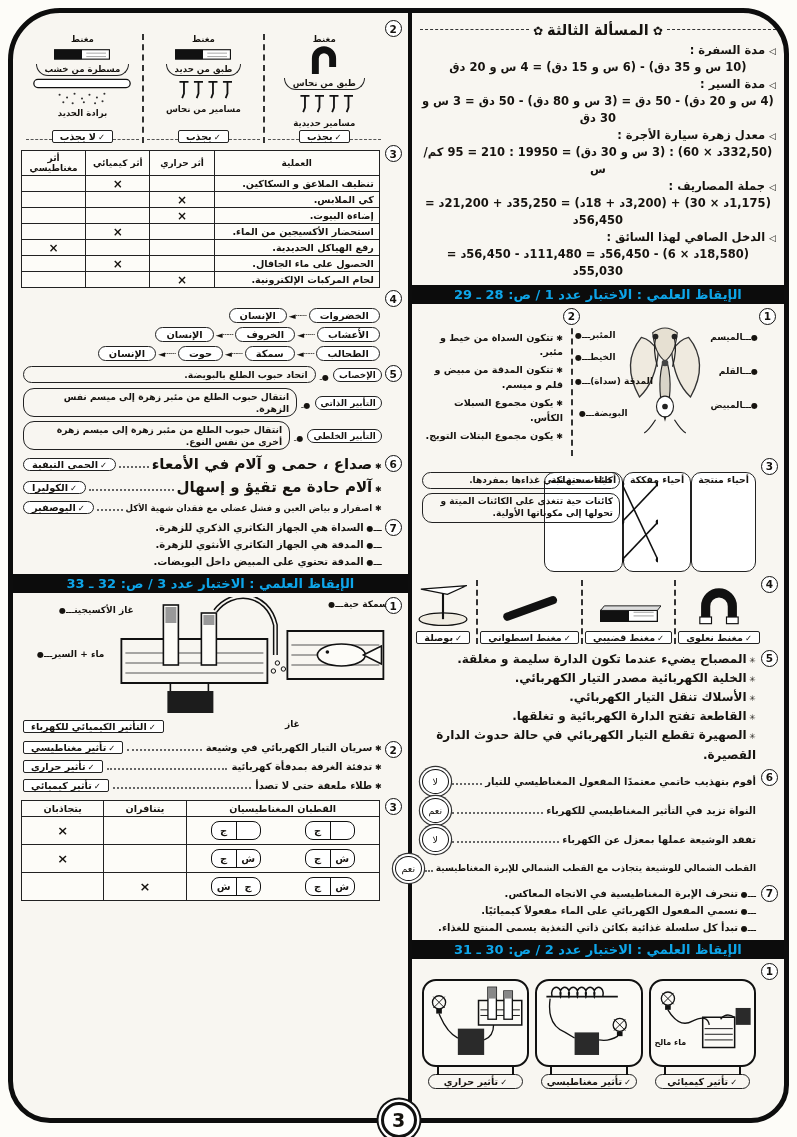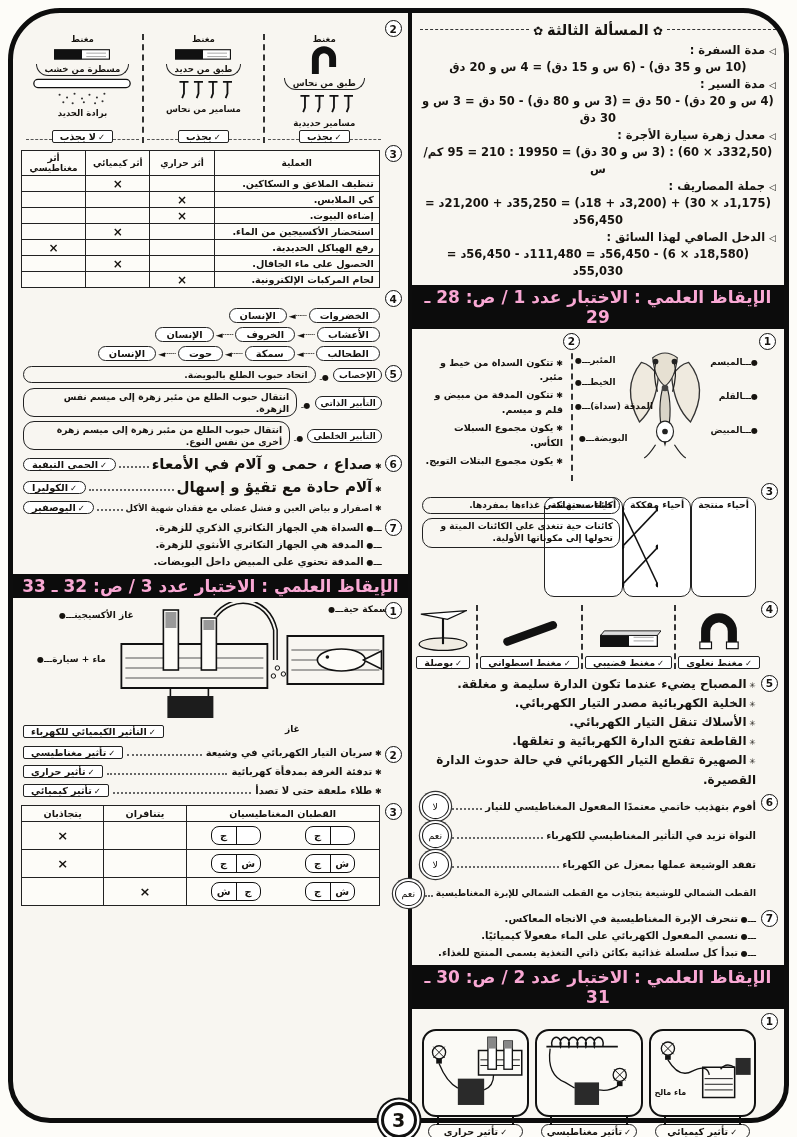--- a/index.html
+++ b/index.html
@@ -4,21 +4,21 @@
 <style>
   *{box-sizing:border-box;margin:0;padding:0}
   html,body{margin:0}
   body{width:797px;height:1137px;background:#fdfcf8;font-family:"DejaVu Sans",sans-serif;color:#16130f;direction:rtl;overflow:hidden}
   .page{position:relative;width:797px;height:1137px}
   .frame{position:absolute;top:8px;right:8px;left:8px;bottom:14px;border:5px solid #0d0d0d;border-radius:52px 46px 38px 42px;background:#f8f6f1}
   .cols{display:flex;height:100%}
   .col{padding:5px 8px 10px}
   .col-r{width:48.8%;border-left:4px solid #0d0d0d}
   .col-l{flex:1}
-  .banner{background:#0c0c0c;color:#f9a8d4;text-align:center;font-weight:bold;font-size:17px;padding:2px 0;margin:4px -8px;letter-spacing:.3px}
+  .banner{background:#0c0c0c;color:#0ea5e9;text-align:center;font-weight:bold;font-size:13px;padding:2px 0;margin:4px -8px;letter-spacing:.3px}
   .sec{position:relative;padding-left:2px;margin:2px 0}
   .qnum{position:absolute;left:auto;right:-2px;top:0;width:17px;height:17px;border:1.7px solid #111;border-radius:50%;display:flex;align-items:center;justify-content:center;font-size:10.5px;font-weight:bold;background:#fff;z-index:3}
   
   .p3t{display:flex;align-items:center;gap:4px;margin:2px 0 3px}
   .p3t .dash{flex:1;border-top:1.6px dashed #333;height:0}
   .p3t .orn::before{content:"✿";font-size:12px}
   .p3t .ttl{font-weight:bold;font-size:14.5px}
   .math .ml{display:flex;align-items:baseline;gap:4px;font-size:11.5px;font-weight:bold;line-height:1.45}
   .math .ml .tri::before{content:"◁";font-size:9px}
   .math .me{text-align:center;font-size:11.5px;font-weight:bold;line-height:1.5;direction:rtl}
@@ -603,21 +603,21 @@
         <path d="M190 14 C206 -8 242 -6 250 28 L250 58" fill="none" stroke="#f8f6f1" stroke-width="2"></path>
         <circle cx="252" cy="66" r="2.2" fill="none" stroke="#111" stroke-width="1"></circle>
         <circle cx="258" cy="72" r="2.2" fill="none" stroke="#111" stroke-width="1"></circle>
         <circle cx="248" cy="74" r="2.2" fill="none" stroke="#111" stroke-width="1"></circle>
         <line x1="145" y1="86" x2="145" y2="94" stroke="#111" stroke-width="1.6"></line>
         <line x1="183" y1="86" x2="183" y2="94" stroke="#111" stroke-width="1.6"></line>
         <rect x="142" y="94" width="46" height="22" fill="#1c1c1c"></rect>
       </svg>
       <span class="app-lbl a-l" style="right:12px;top:2px">سمكة حية</span>
       <span class="app-lbl a-l" style="left:38px;top:8px">غاز الأكسيجين</span>
-      <span class="app-lbl a-l" style="left:16px;top:52px">ماء + سيارة</span>
+      <span class="app-lbl a-l" style="left:16px;top:52px">ماء + السير</span>
       <span class="app-lbl" style="right:100px;bottom:6px">غاز</span>
       <span class="ans" style="position:absolute;left:2px;bottom:2px"><i class="chk"></i><span>التأثير الكيميائي للكهرباء</span></span>
     </div>
 
     <div class="sec" style="padding-right:18px;margin-top:4px">
       <span class="qnum">2</span>
       <div class="effrow">
         <span class="txt">سريان التيار الكهربائي في وشيعة</span>
         <span class="lead"></span>
         <span class="ans"><i class="chk"></i><span>تأثير مغناطيسي</span></span>

